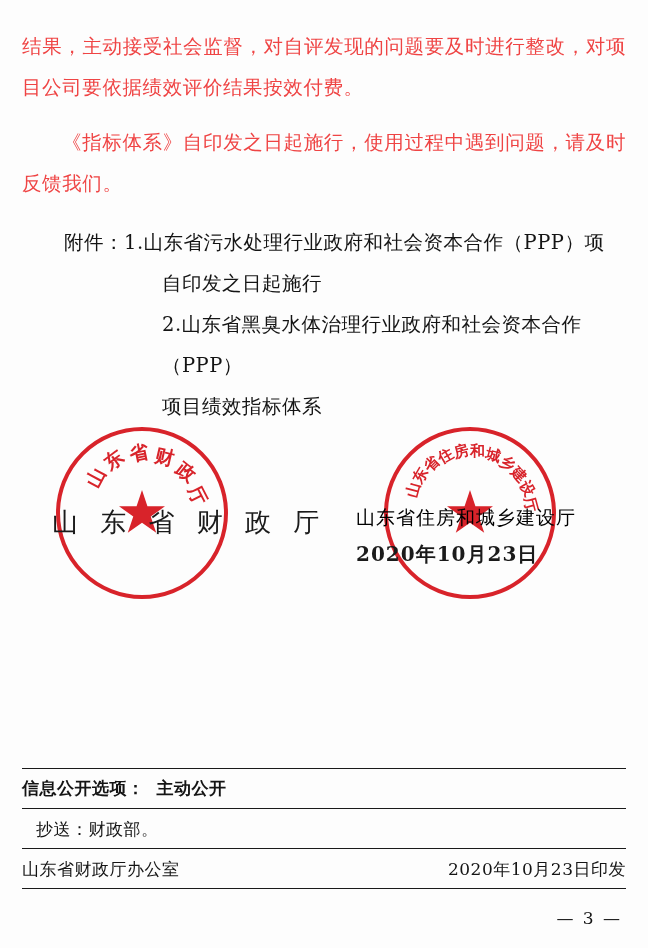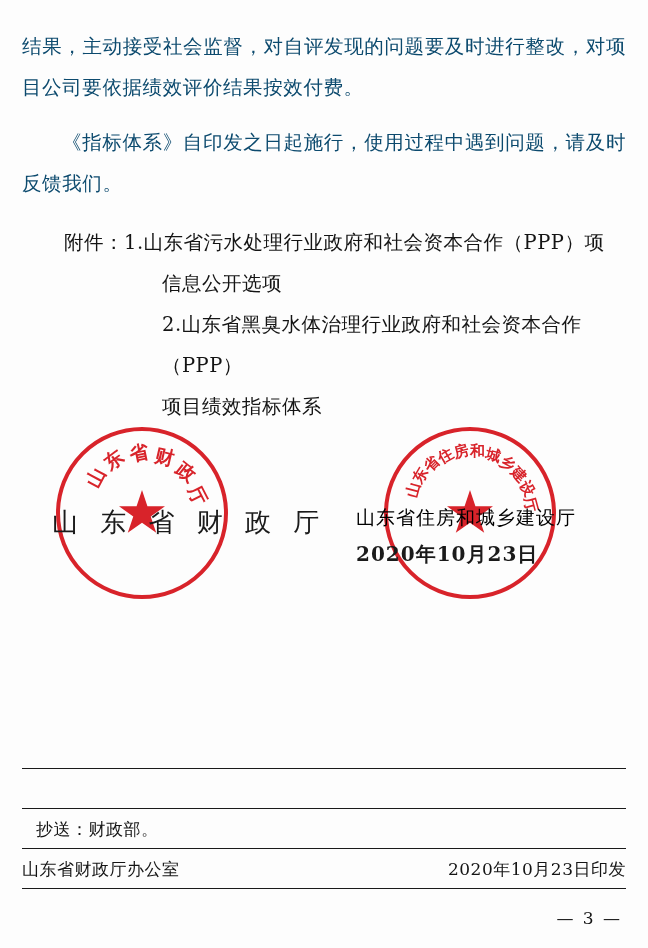--- a/index.html
+++ b/index.html
@@ -24,21 +24,21 @@
   }
   .body-text {
     position: absolute;
     left: 22px;
     top: 26px;
     width: 604px;
     font-size: 19.5px;
     line-height: 41px;
     letter-spacing: 0.6px;
     text-align: justify;
-    color: #0c4a6e;
+    color: #ef4444;
   }
   .para {
     margin: 0 0 14px 0;
   }
   .para.indent {
     text-indent: 40px;
   }
   .attach-block {
     position: absolute;
     left: 22px;
@@ -182,21 +182,21 @@
 
   <div class="body-text">
     <p class="para">结果，主动接受社会监督，对自评发现的问题要及时进行整改，对项目公司要依据绩效评价结果按效付费。</p>
     <p class="para indent">《指标体系》自印发之日起施行，使用过程中遇到问题，请及时反馈我们。</p>
   </div>
 
   <div class="attach-block">
     <div class="attach-line first">
       <span>附件：</span><span>1.</span><span>山东省污水处理行业政府和社会资本合作（PPP）项</span>
     </div>
-    <div class="attach-cont">信息公开选项</div>
+    <div class="attach-cont">自印发之日起施行</div>
     <div class="attach-cont">
       <span>2.</span><span>山东省黑臭水体治理行业政府和社会资本合作（PPP）</span>
     </div>
     <div class="attach-cont2">项目绩效指标体系</div>
   </div>
 
   <div class="seal seal-left">
     <div class="seal-ring-text">
       <span style="transform: rotate(-62deg) translate(0,-70px) rotate(0deg);">山</span>
       <span style="transform: rotate(-37deg) translate(0,-72px) rotate(0deg);">东</span>
@@ -223,20 +223,23 @@
       <span style="transform: rotate(75deg) translate(0,-70px); font-size:15px;">厅</span>
     </div>
     <div class="seal-star"></div>
   </div>
 
   <div class="sign-left">山 东 省 财 政 厅</div>
   <div class="sign-right">山东省住房和城乡建设厅</div>
   <div class="date-right">2020年10月23日</div>
 
   <div class="rule r1"></div>
+  <div class="footer-row fr1">
+    <span class="label">信息公开选项：</span><span class="value">主动公开</span>
+  </div>
   <div class="rule r2"></div>
   <div class="footer-row fr2">抄送：财政部。</div>
   <div class="rule r3"></div>
   <div class="footer-row fr3">
     <span class="left">山东省财政厅办公室</span>
     <span class="right">2020年10月23日印发</span>
   </div>
   <div class="rule r4"></div>
 
   <div class="page-num">— 3 —</div>

